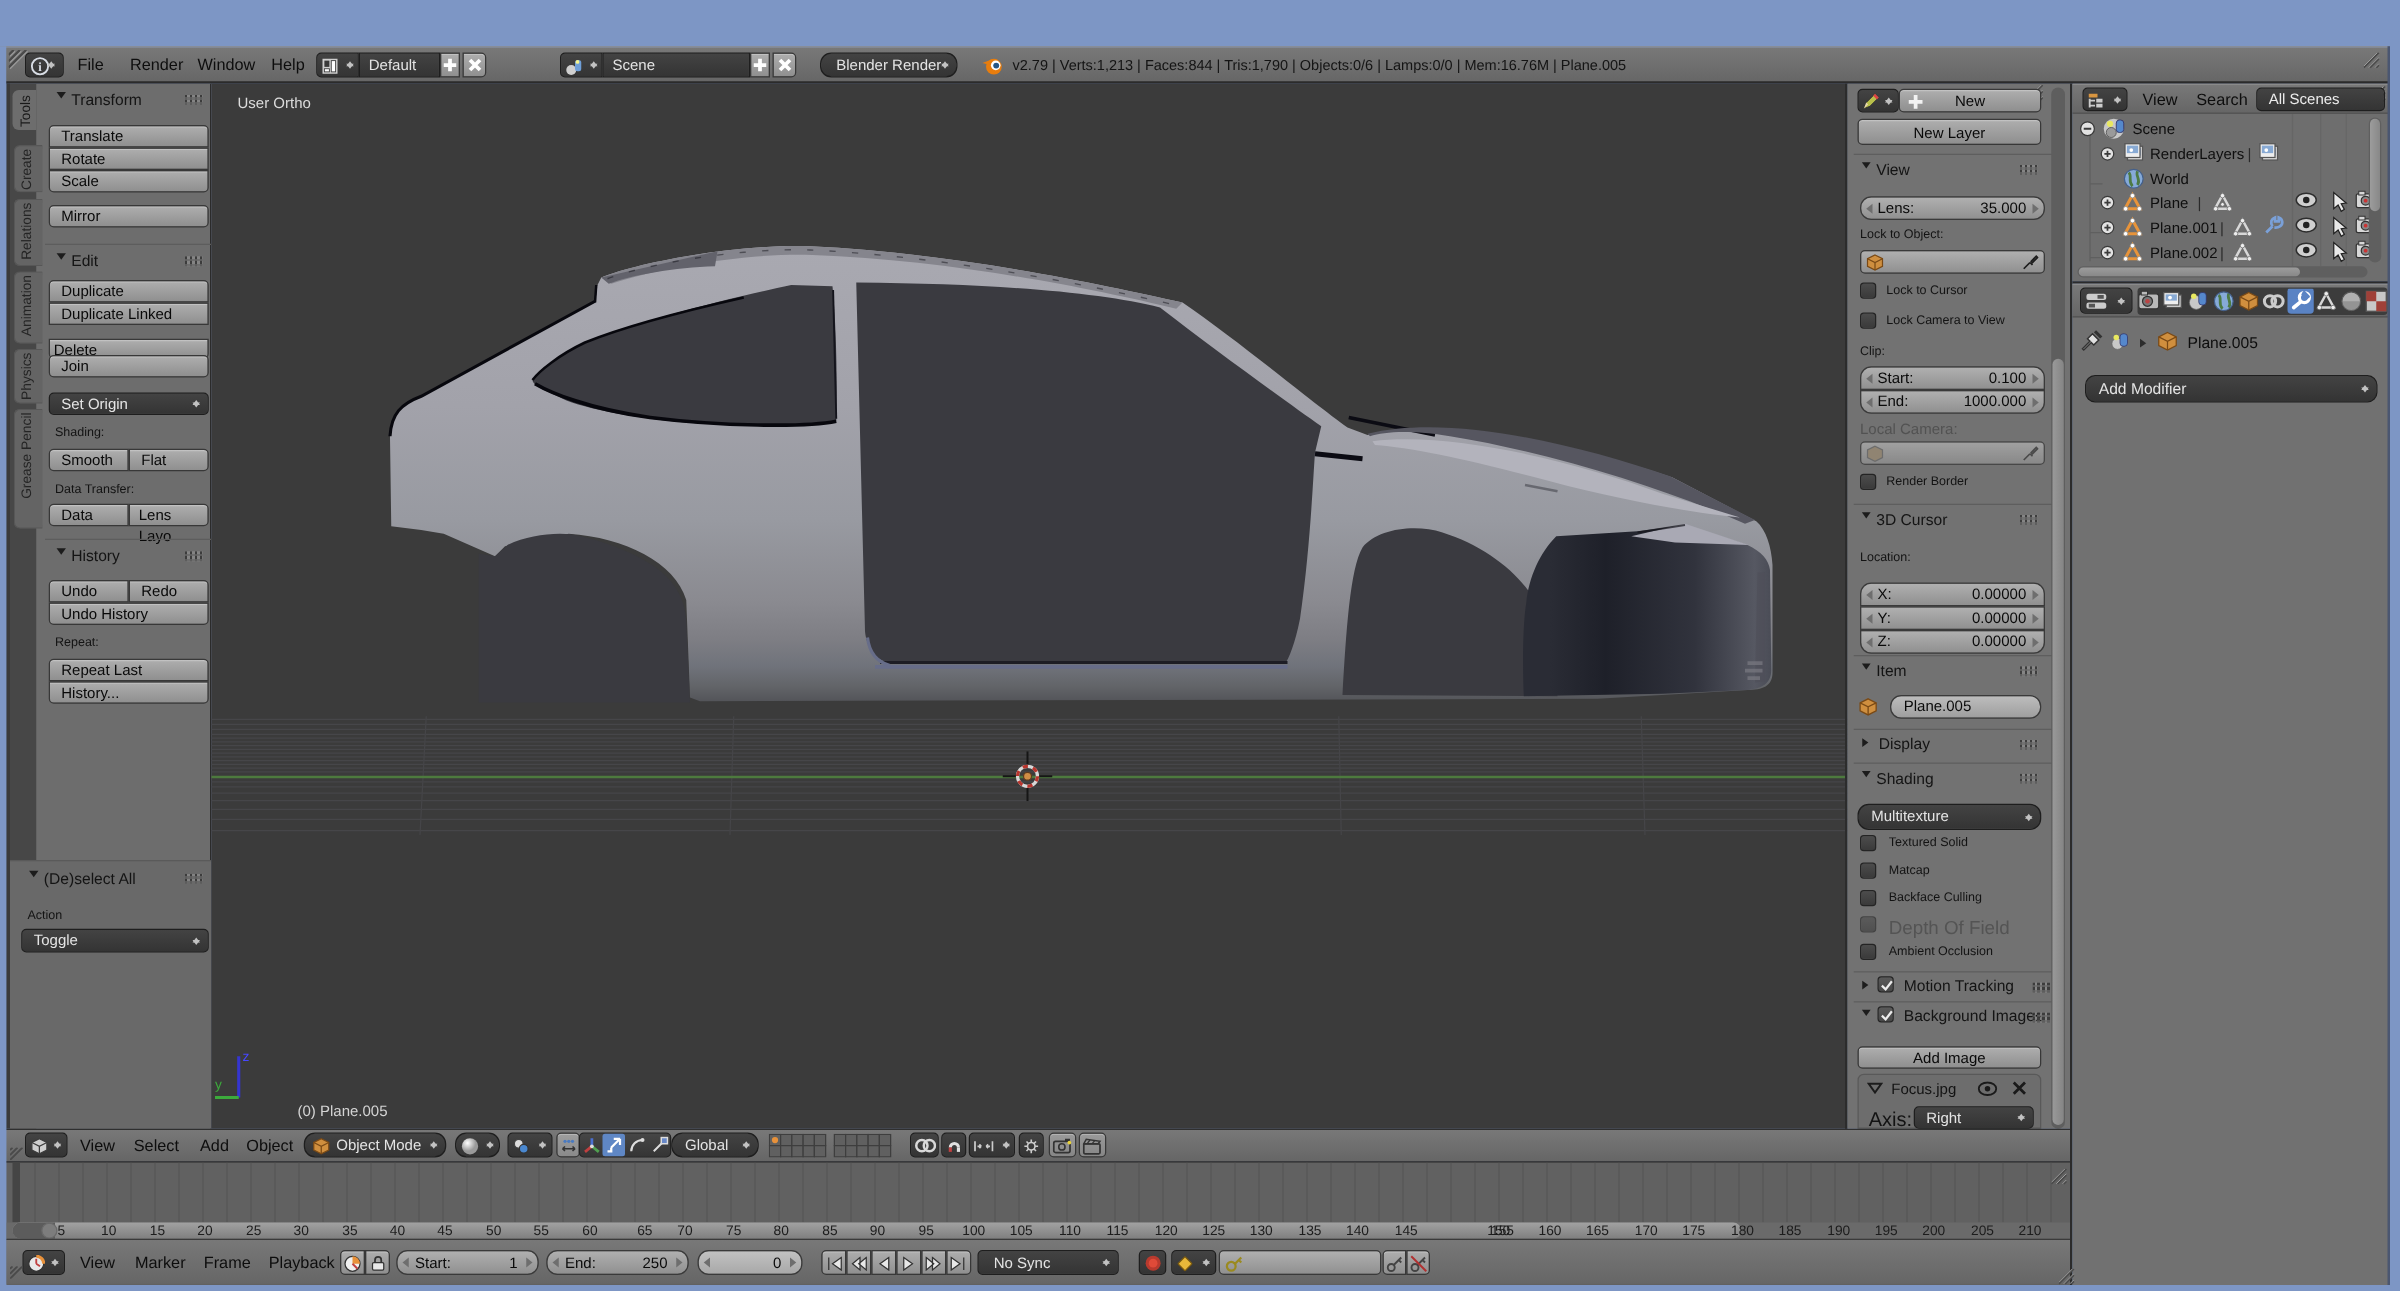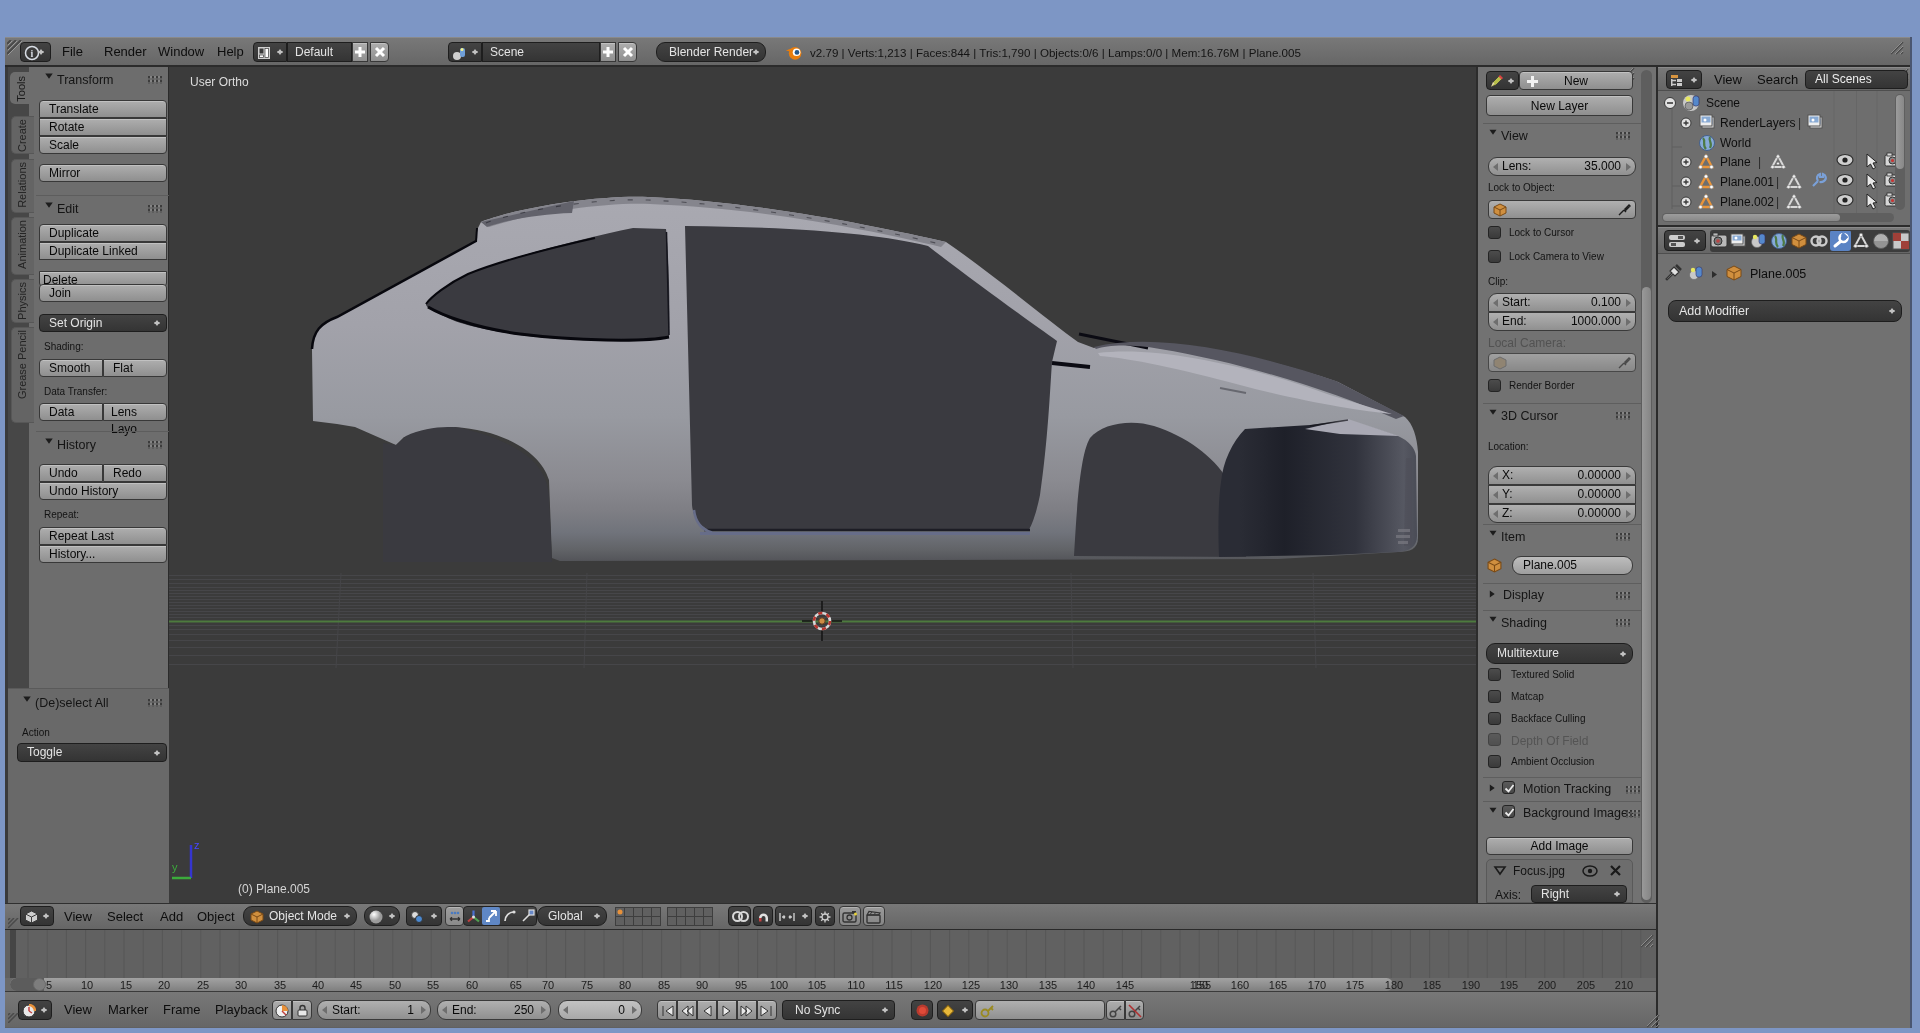--- a/index.html
+++ b/index.html
@@ -327,21 +327,21 @@
   <div class="ab ph" style="left:10px;top:548px"><span class="tri-d" style="transform:scale(.7)"></span>Shading</div>
   <div class="ab dots" style="left:138px;top:552px"></div>
   <div class="ab dd" style="left:8px;top:576px;width:147px;height:21px;line-height:19px;padding-left:10px;border-radius:9px">Multitexture<div class="arr2"></div></div>
   <div class="ab cb" style="left:10px;top:601px"></div>
       <div class="ab lbl" style="left:33px;top:602px">Textured Solid</div>
   <div class="ab cb" style="left:10px;top:623px"></div>
       <div class="ab lbl" style="left:33px;top:624px">Matcap</div>
   <div class="ab cb" style="left:10px;top:645px"></div>
       <div class="ab lbl" style="left:33px;top:646px">Backface Culling</div>
   <div class="ab cb" style="left:10px;top:666px;opacity:.6"></div>
-      <div class="ab" style="left:33px;top:667px;font-size:12px;color:#545454">Depth Of Field</div>
+      <div class="ab" style="left:33px;top:667px;font-size:15px;color:#545454">Depth Of Field</div>
   <div class="ab cb" style="left:10px;top:688px"></div>
       <div class="ab lbl" style="left:33px;top:689px">Ambient Occlusion</div>
   <div class="ab" style="left:5px;top:710px;width:166px;height:1px;background:#5e5e5e"></div>
   <div class="ab ph" style="left:10px;top:715px"><span class="tri-r" style="transform:scale(.7)"></span></div>
   <div class="ab cb" style="left:24px;top:714px;background:linear-gradient(#5a5a5a,#484848)"><svg width="13" height="13">
           <path d="M2.5,6.5 L5.5,9.5 L10.5,3" stroke="#ececec" stroke-width="1.8" fill="none"></path>
         </svg></div>
   <div class="ab ph" style="left:45px;top:715px">Motion Tracking</div>
   <div class="ab dots" style="left:148px;top:719px"></div>
   <div class="ab" style="left:5px;top:734px;width:166px;height:1px;background:#5e5e5e"></div>
@@ -357,21 +357,21 @@
           <path d="M2,2 L12,2 L7,9 Z" fill="none" stroke="#1c1c1c" stroke-width="1.6"></path>
         </svg>
     <div style="position:absolute;left:26px;top:4px;font-size:12px;color:#131313">Focus.jpg</div>
     <svg style="position:absolute;right:34px;top:5px" width="16" height="12" viewBox="0 0 16 12">
           <ellipse cx="8" cy="6" rx="7" ry="5" fill="none" stroke="#1a1a1a" stroke-width="1.5"></ellipse>
           <circle cx="8" cy="6" r="2.2" fill="#1a1a1a"></circle>
         </svg>
     <svg style="position:absolute;right:10px;top:4px" width="13" height="13">
           <path d="M2,2 L11,11 M11,2 L2,11" stroke="#1a1a1a" stroke-width="2.2"></path>
         </svg>
-    <div style="position:absolute;left:8px;top:28px;font-size:12px;color:#131313">Axis:</div>
+    <div style="position:absolute;left:8px;top:28px;font-size:16px;color:#131313">Axis:</div>
     <div class="dd" style="position:absolute;left:44px;top:25px;width:96px;height:18px;line-height:16px;padding-left:9px">Right<div class="arr2"></div></div>
   </div>
   <div class="ab" style="left:163px;top:3px;width:11px;height:833px;background:#5e5e5e;border-radius:6px"></div>
   <div class="ab" style="left:164px;top:220px;width:9px;height:613px;background:linear-gradient(90deg,#999,#858585);border-radius:5px"></div>
 </div>
 <div class="ab" style="left:1656px;top:67px;width:2px;height:961px;background:#2b2b2b"></div>
 <div id="outliner" class="ab" style="left:1658px;top:67px;width:254px;height:158px;background:#6e6e6e;font-size:12px;color:#0e0e0e">
   <div class="ab hdr" style="left:0;top:0;width:254px;height:24px;border-bottom:1px solid #4e4e4e"></div>
   <div class="ab dd" style="left:8px;top:3px;width:36px;height:19px">
     <svg class="ab" style="left:3px;top:3px" width="14" height="13">

